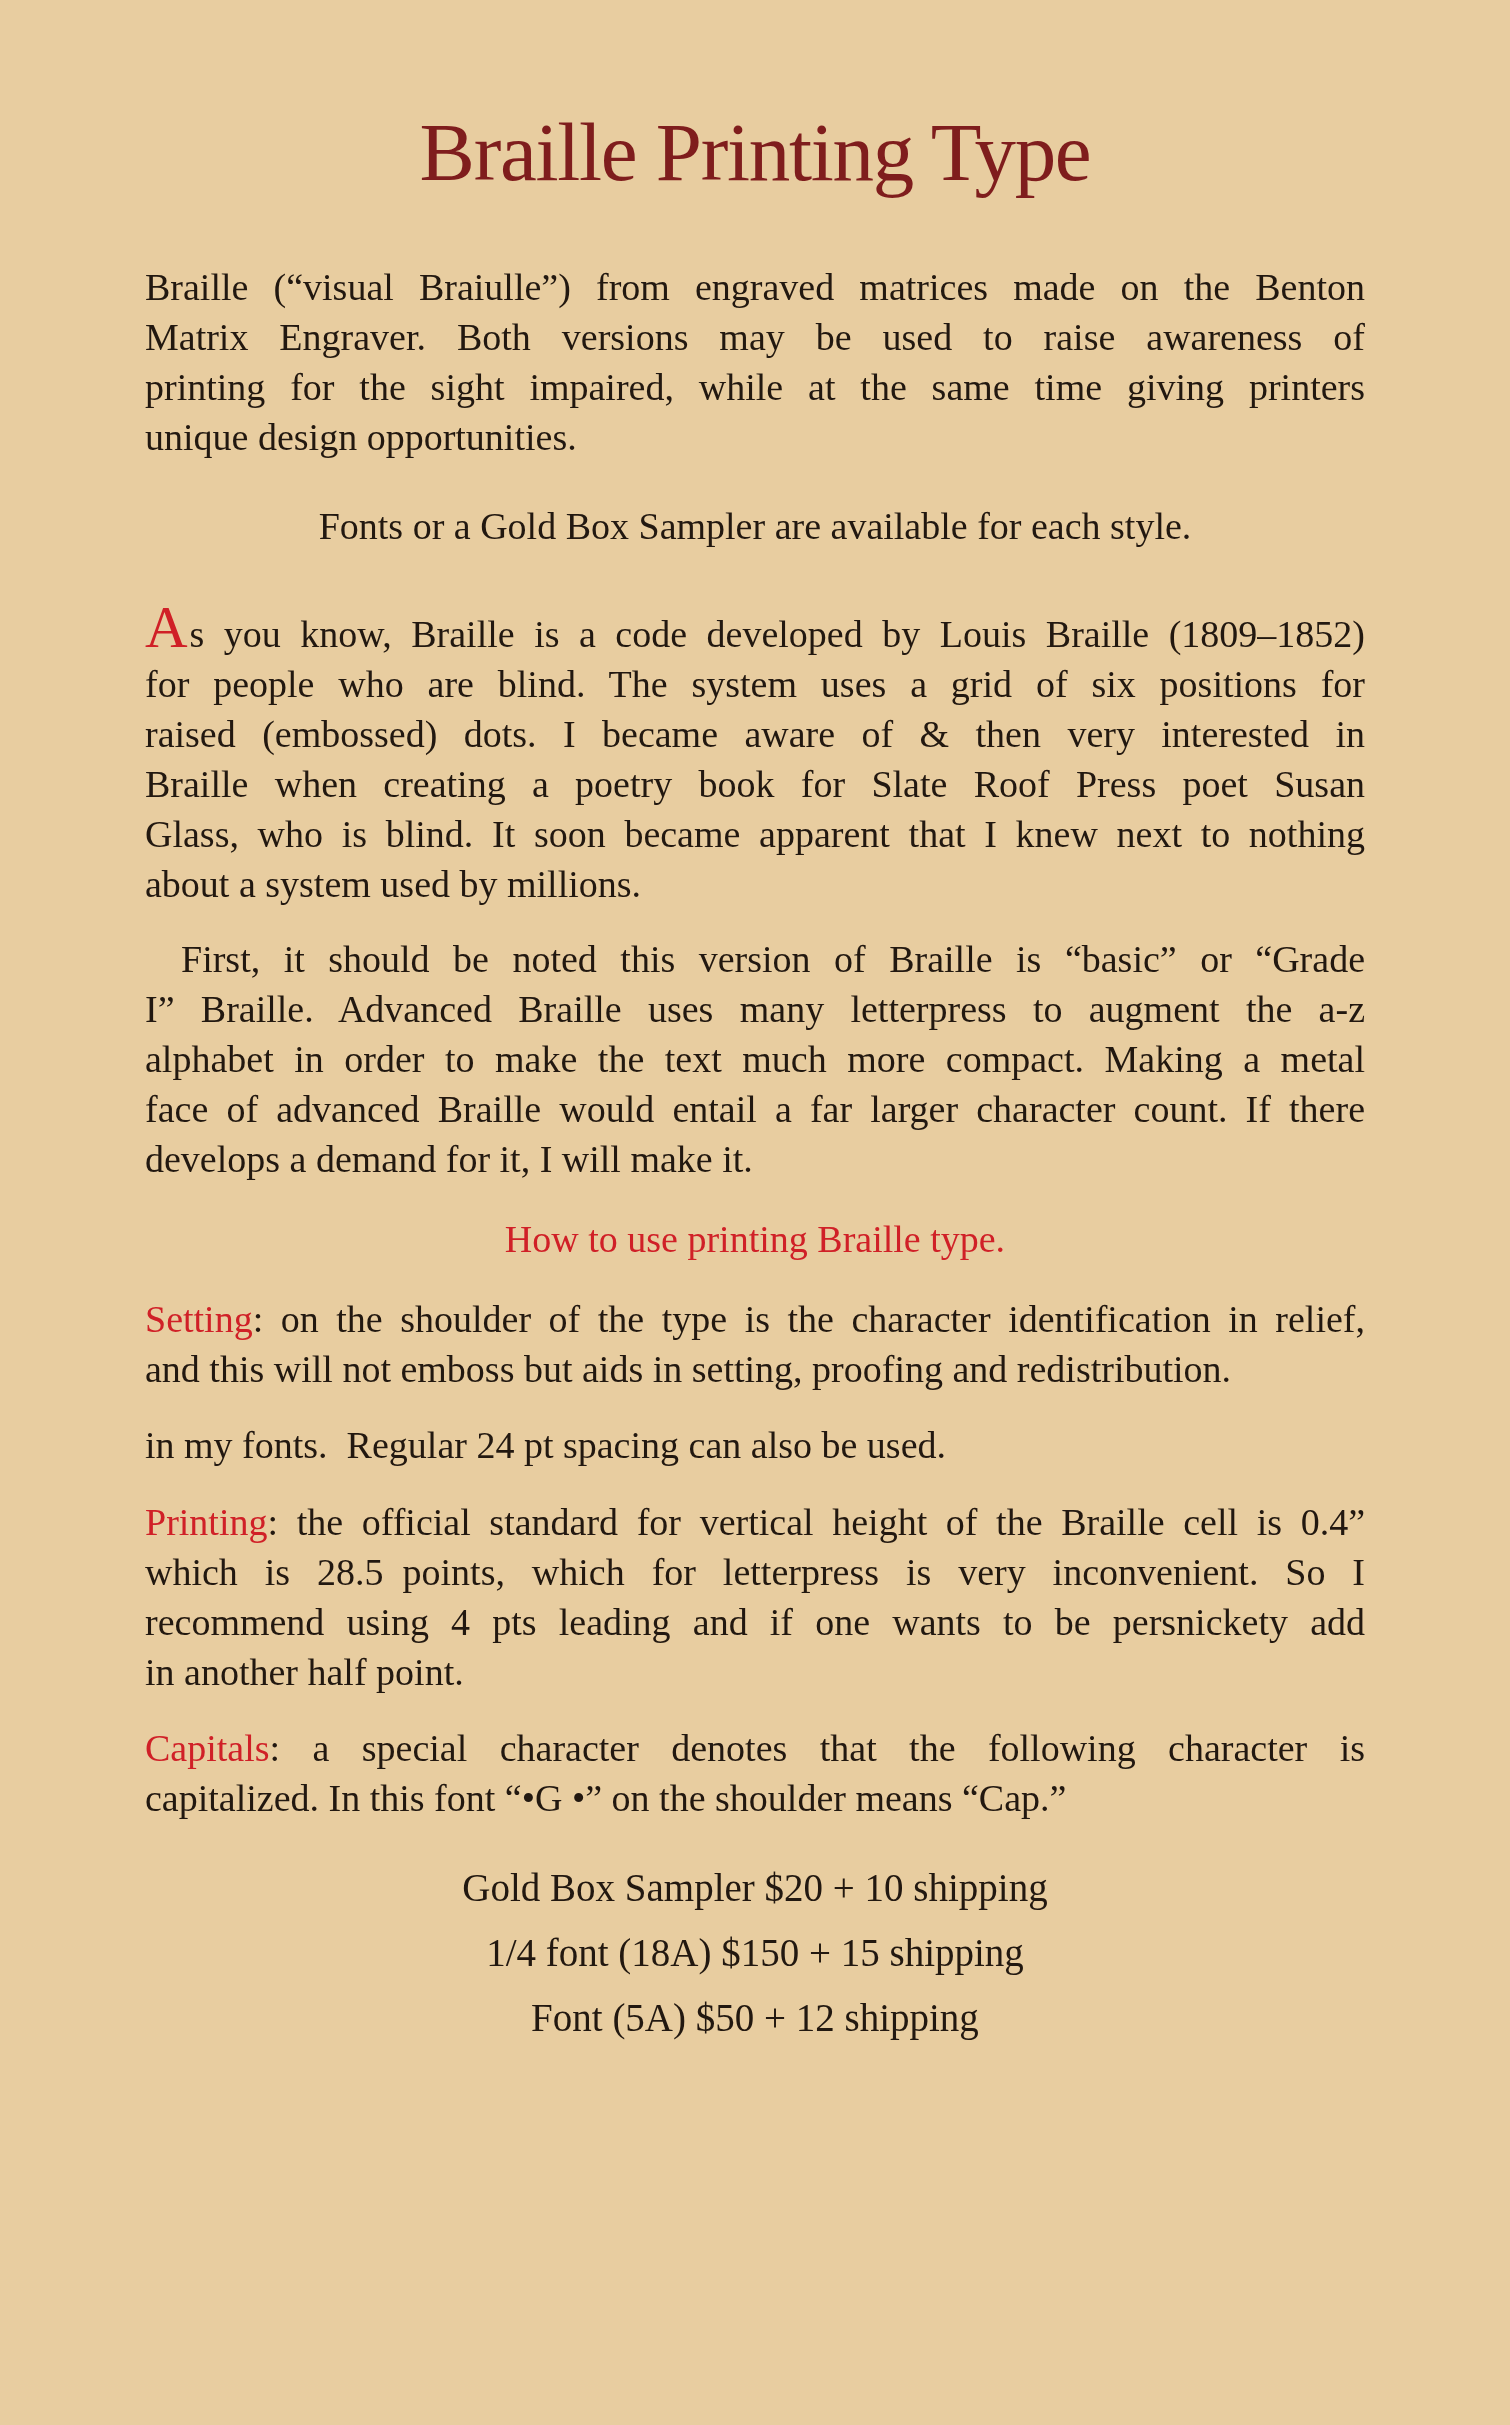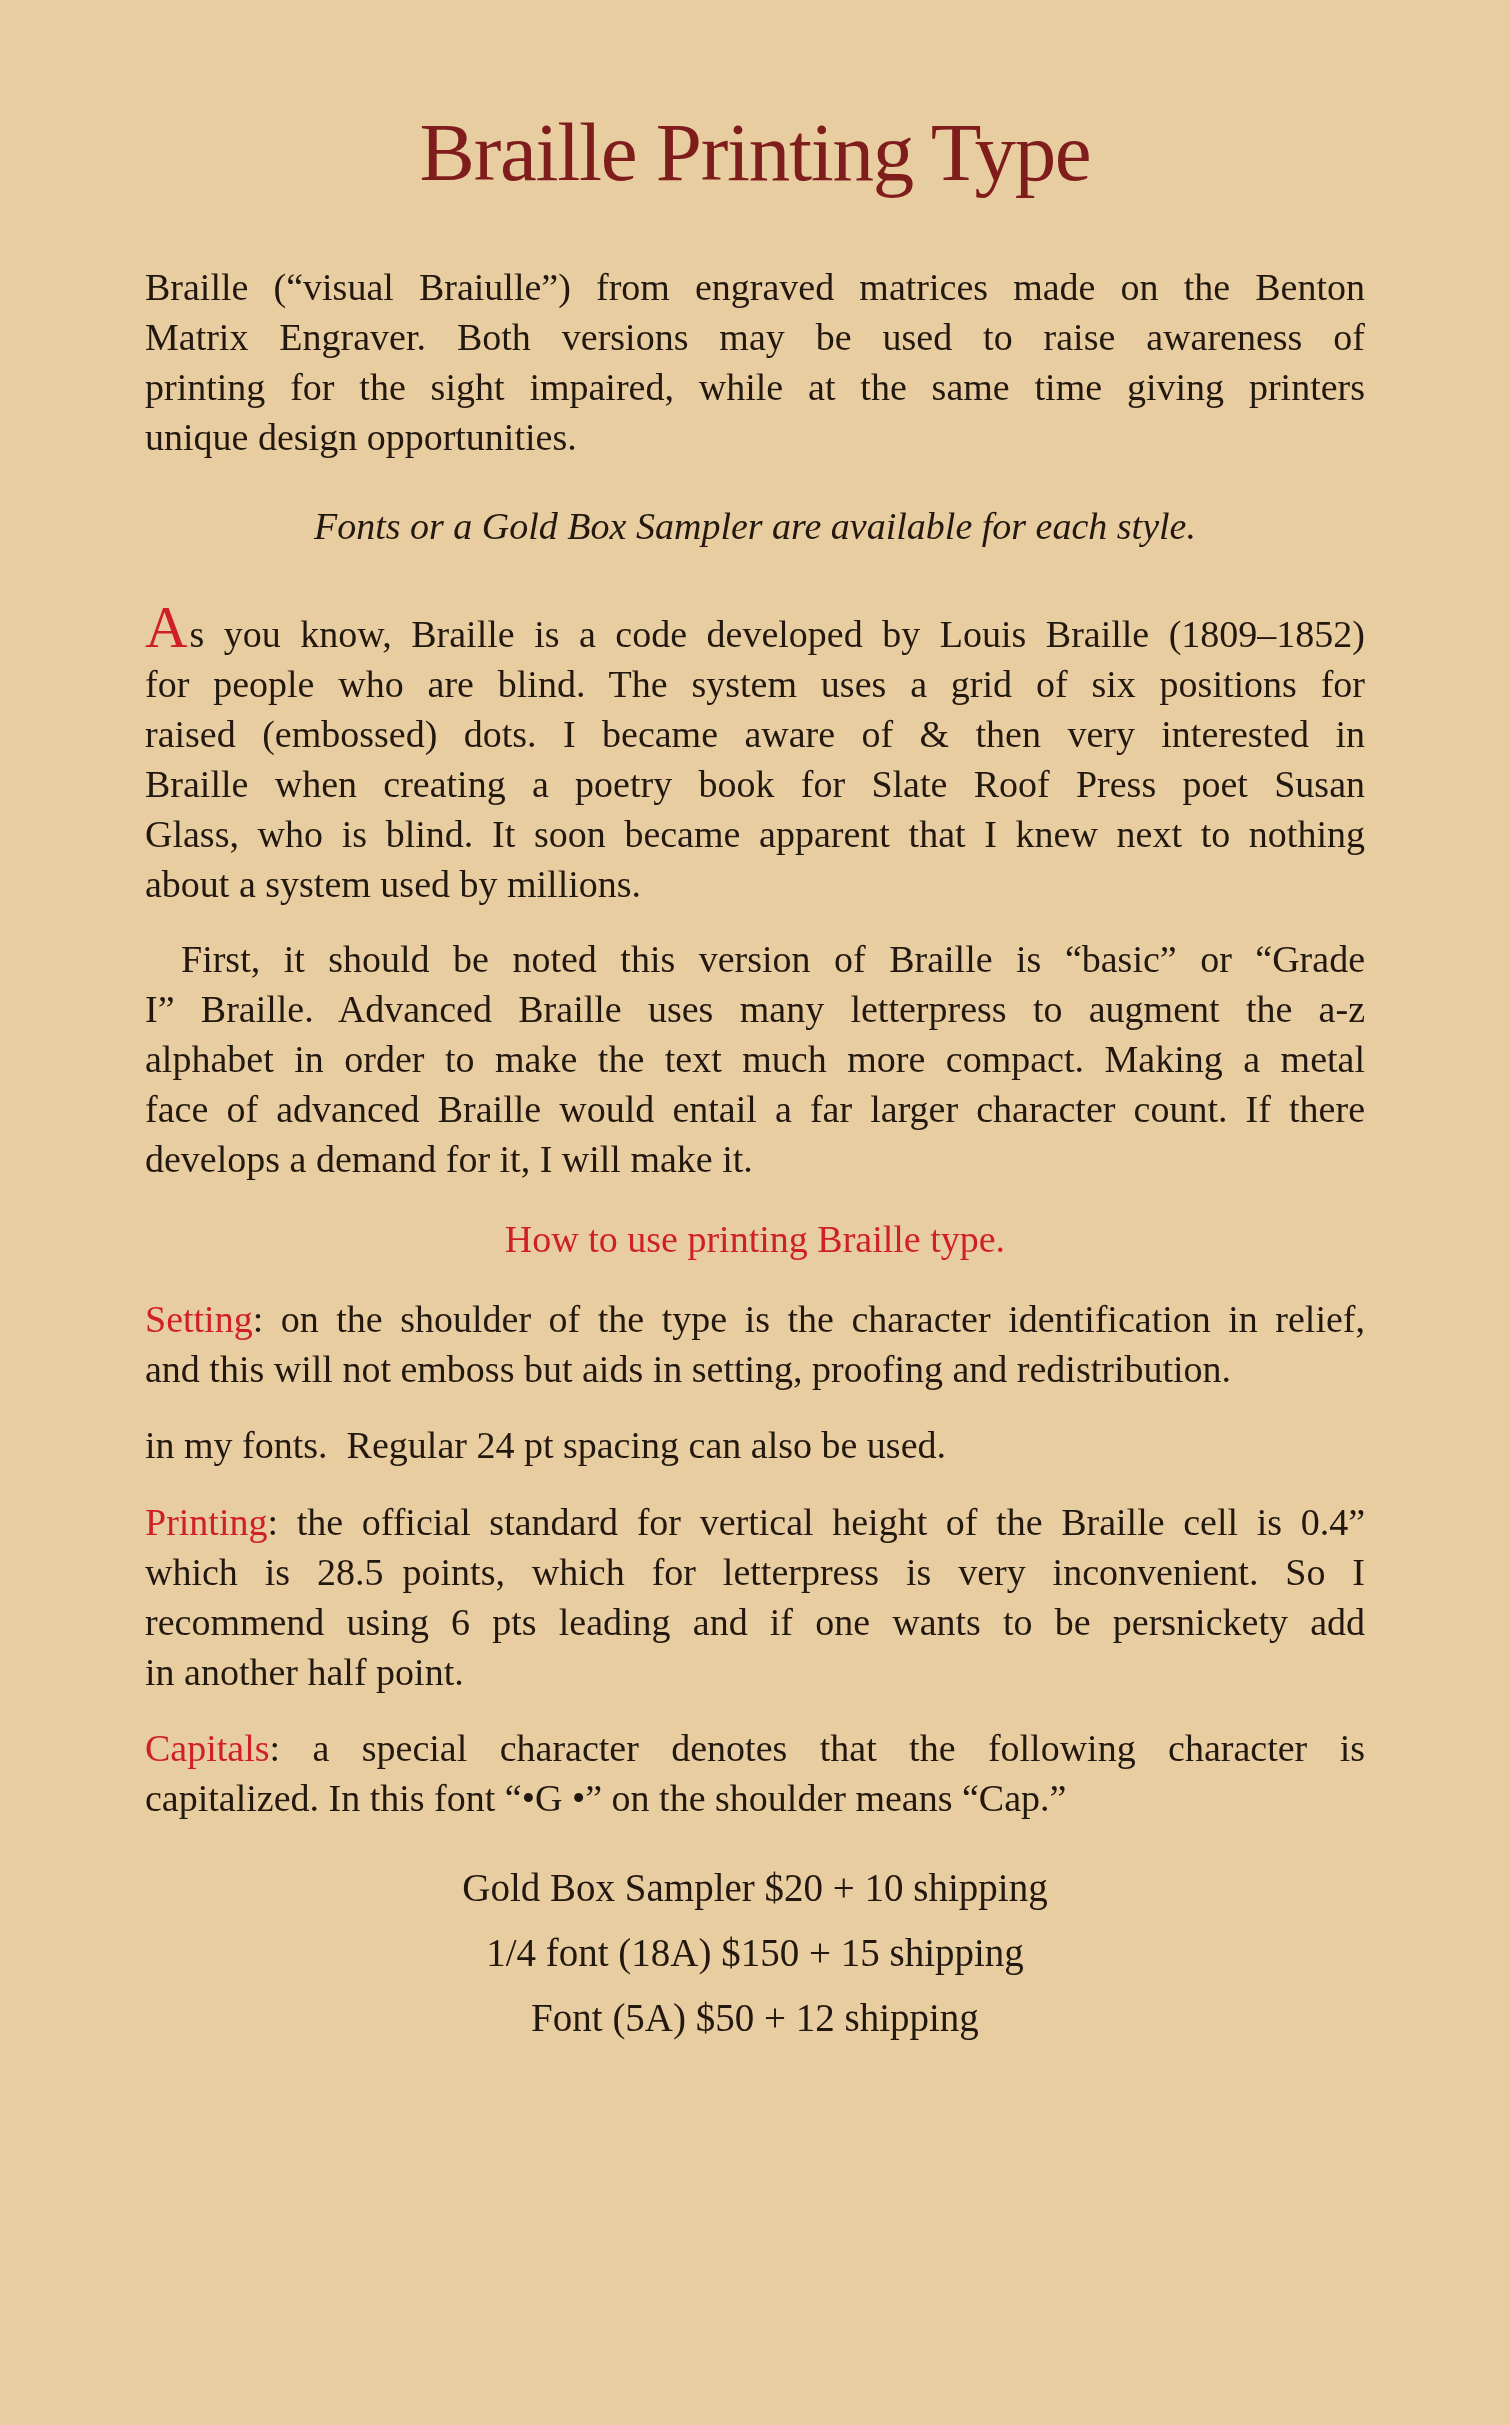--- a/index.html
+++ b/index.html
@@ -29,21 +29,21 @@
   }
   .line.last { text-align-last: left; }
   .line.indent { text-indent: 36px; }
   .center-blk .line { text-align: center; text-align-last: center; }
   .accent { color: #d02027; }
   .dropcap {
     font-size: 59px;
     line-height: 0;
     margin-right: 1.9px;
   }
-  .availability-line { margin: 39px 0 58px 0; font-style: italic; }
+  .availability-line { margin: 39px 0 58px 0; }
   .how-to-heading { margin: 30px 0 30px 0; }
   .grade-one-paragraph { margin-top: 25px; }
   .setting-paragraph, .spacing-paragraph, .leading-paragraph,
   .capitals-paragraph, .numerals-paragraph { margin-bottom: 26.4px; }
   .price-list { margin-top: 40px; }
   .price-list .line {
     font-size: 39px;
     margin-bottom: 15px;
     text-align: center;
     text-align-last: center;
@@ -85,21 +85,21 @@
       <div class="blk setting-paragraph">
         <div class="line"><span class="accent">Setting</span>: on the shoulder of the type is the character identification in relief,</div>
         <div class="line last">and this will not emboss but aids in setting, proofing and redistribution.</div>
       </div>
       <div class="blk spacing-paragraph">
         <div class="line last">in my fonts. Regular 24 pt spacing can also be used.</div>
       </div>
       <div class="blk leading-paragraph">
         <div class="line"><span class="accent">Printing</span>: the official standard for vertical height of the Braille cell is 0.4”</div>
         <div class="line">which is 28.5 points, which for letterpress is very inconvenient. So I</div>
-        <div class="line">recommend using 6 pts leading and if one wants to be persnickety add</div>
+        <div class="line">recommend using 4 pts leading and if one wants to be persnickety add</div>
         <div class="line last">in another half point.</div>
       </div>
       <div class="blk capitals-paragraph">
         <div class="line"><span class="accent">Capitals</span>: a special character denotes that the following character is</div>
         <div class="line last">capitalized. In this font “•G •” on the shoulder means “Cap.”</div>
       </div>
       <div class="blk price-list center-blk">
         <div class="line">Gold Box Sampler $20 + 10 shipping</div>
         <div class="line">1/4 font (18A) $150 + 15 shipping</div>
         <div class="line last">Font (5A) $50 + 12 shipping</div>

